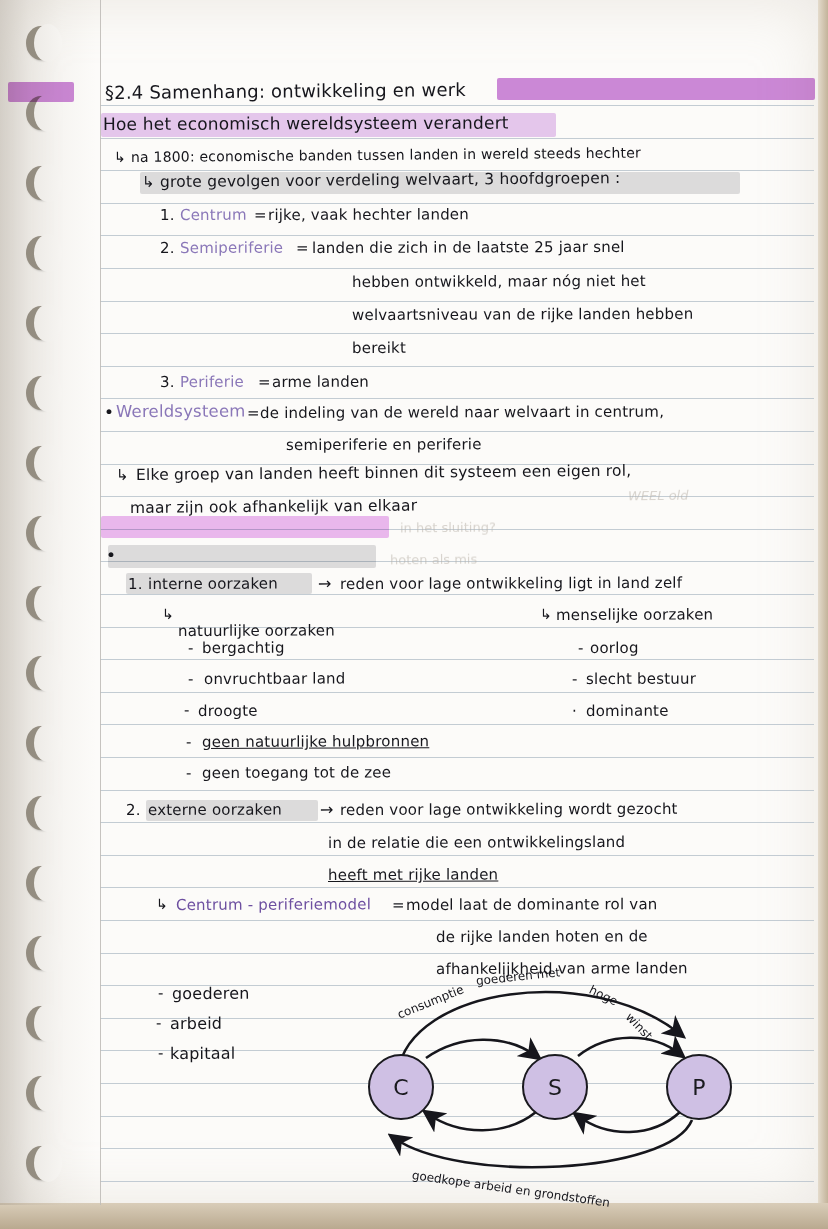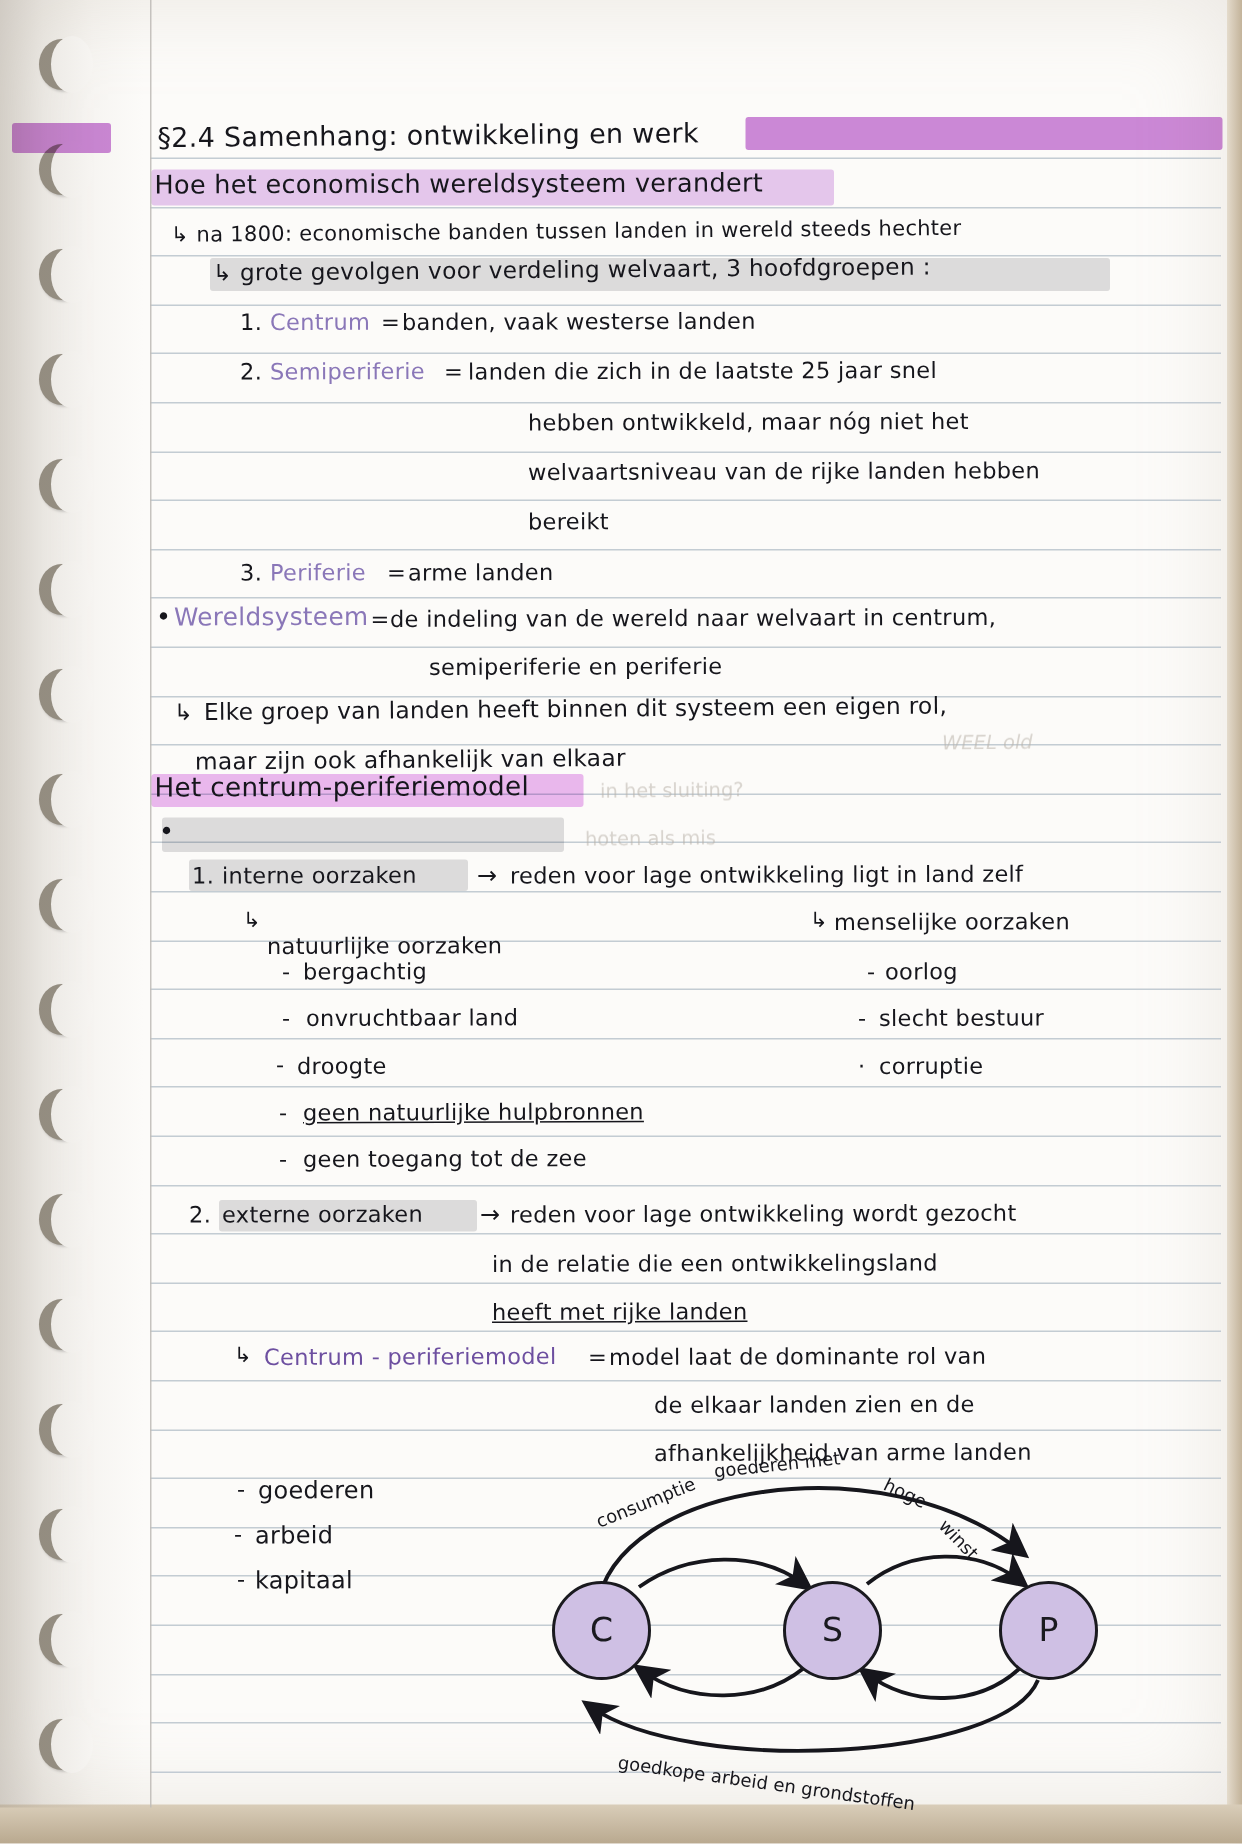--- a/index.html
+++ b/index.html
@@ -207,21 +207,21 @@
 
   <div class="hw s1" style="left:114px;top:150px;font-size:14px;">↳</div>
   <div class="hw s1" style="left:131px;top:150px;font-size:14px;">na 1800: economische banden tussen landen in wereld steeds hechter</div>
 
   <div class="hw s1" style="left:142px;top:175px;font-size:15px;">↳</div>
   <div class="hw s1" style="left:160px;top:175px;font-size:15.5px;">grote gevolgen voor verdeling welvaart, 3 hoofdgroepen :</div>
 
   <div class="hw s0" style="left:160px;top:208px;">1.</div>
   <div class="hw s0 ink-purple" style="left:180px;top:208px;">Centrum</div>
   <div class="hw s0" style="left:254px;top:208px;">=</div>
-  <div class="hw s0" style="left:268px;top:208px;">banden, vaak westerse landen</div>
+  <div class="hw s0" style="left:268px;top:208px;">rijke, vaak hechter landen</div>
 
   <div class="hw s0" style="left:160px;top:241px;">2.</div>
   <div class="hw s0 ink-purple" style="left:180px;top:241px;">Semiperiferie</div>
   <div class="hw s0" style="left:296px;top:241px;">=</div>
   <div class="hw s0" style="left:312px;top:241px;">landen die zich in de laatste 25 jaar snel</div>
   <div class="hw s0" style="left:352px;top:275px;">hebben ontwikkeld, maar nóg niet het</div>
   <div class="hw s0" style="left:352px;top:308px;">welvaartsniveau van de rijke landen hebben</div>
   <div class="hw s0" style="left:352px;top:341px;text-align:center;">bereikt</div>
 
   <div class="hw s0" style="left:160px;top:375px;">3.</div>
@@ -232,21 +232,20 @@
   <div class="hw s0" style="left:104px;top:404px;font-size:17px;">•</div>
   <div class="hw s0 ink-purple" style="left:116px;top:404px;font-size:16.5px;">Wereldsysteem</div>
   <div class="hw s0" style="left:247px;top:406px;">=</div>
   <div class="hw s0" style="left:260px;top:406px;">de indeling van de wereld naar welvaart in centrum,</div>
   <div class="hw s0" style="left:286px;top:438px;">semiperiferie en periferie</div>
 
   <div class="hw s1" style="left:116px;top:468px;font-size:15px;">↳</div>
   <div class="hw s1" style="left:136px;top:468px;font-size:15.5px;">Elke groep van landen heeft binnen dit systeem een eigen rol,</div>
   <div class="hw s1" style="left:130px;top:501px;font-size:15.5px;">maar zijn ook afhankelijk van elkaar</div>
 
-  <div class="hw s0" style="left:103px;top:518px;font-size:17.5px;">Het centrum-periferiemodel</div>
 
   <div class="hw s0" style="left:106px;top:547px;font-size:17px;">•</div>
 
   <div class="hw s0" style="left:128px;top:577px;">1.</div>
   <div class="hw s0" style="left:148px;top:577px;">interne oorzaken</div>
   <div class="hw s0" style="left:318px;top:576px;font-size:16px;">→</div>
   <div class="hw s0" style="left:340px;top:577px;">reden voor lage ontwikkeling ligt in land zelf</div>
 
   <div class="hw s0" style="left:162px;top:607px;font-size:14px;">↳</div>
   <div class="hw s0" style="left:178px;top:624px;">natuurlijke oorzaken</div>
@@ -263,34 +262,34 @@
   <div class="hw s0" style="left:186px;top:735px;">-</div>
   <div class="hw s0" style="left:202px;top:735px;text-decoration:underline;">geen natuurlijke hulpbronnen</div>
   <div class="hw s0" style="left:186px;top:766px;">-</div>
   <div class="hw s0" style="left:202px;top:766px;">geen toegang tot de zee</div>
 
   <div class="hw s0" style="left:578px;top:641px;">-</div>
   <div class="hw s0" style="left:590px;top:641px;">oorlog</div>
   <div class="hw s0" style="left:572px;top:672px;">-</div>
   <div class="hw s0" style="left:586px;top:672px;">slecht bestuur</div>
   <div class="hw s0" style="left:572px;top:704px;">·</div>
-  <div class="hw s0" style="left:586px;top:704px;">corruptie</div>
+  <div class="hw s0" style="left:586px;top:704px;">dominante</div>
 
   <div class="hw s0" style="left:126px;top:803px;">2.</div>
   <div class="hw s0" style="left:148px;top:803px;">externe oorzaken</div>
   <div class="hw s0" style="left:320px;top:802px;font-size:16px;">→</div>
   <div class="hw s0" style="left:340px;top:803px;">reden voor lage ontwikkeling wordt gezocht</div>
   <div class="hw s0" style="left:328px;top:836px;">in de relatie die een ontwikkelingsland</div>
   <div class="hw s0" style="left:328px;top:868px;text-decoration:underline;">heeft met rijke landen</div>
 
   <div class="hw s0" style="left:156px;top:897px;font-size:14px;">↳</div>
   <div class="hw s0 ink-violet" style="left:176px;top:898px;">Centrum - periferiemodel</div>
   <div class="hw s0" style="left:392px;top:898px;">=</div>
   <div class="hw s0" style="left:406px;top:898px;">model laat de dominante rol van</div>
-  <div class="hw s0" style="left:436px;top:930px;">de elkaar landen zien en de</div>
+  <div class="hw s0" style="left:436px;top:930px;">de rijke landen hoten en de</div>
   <div class="hw s0" style="left:436px;top:962px;">afhankelijkheid van arme landen</div>
 
   <div class="hw s0" style="left:158px;top:986px;">-</div>
   <div class="hw s0" style="left:172px;top:986px;font-size:16px;">goederen</div>
   <div class="hw s0" style="left:156px;top:1016px;">-</div>
   <div class="hw s0" style="left:170px;top:1016px;font-size:16px;">arbeid</div>
   <div class="hw s0" style="left:158px;top:1046px;">-</div>
   <div class="hw s0" style="left:170px;top:1046px;font-size:16px;">kapitaal</div>
 
   <div id="diagram">

